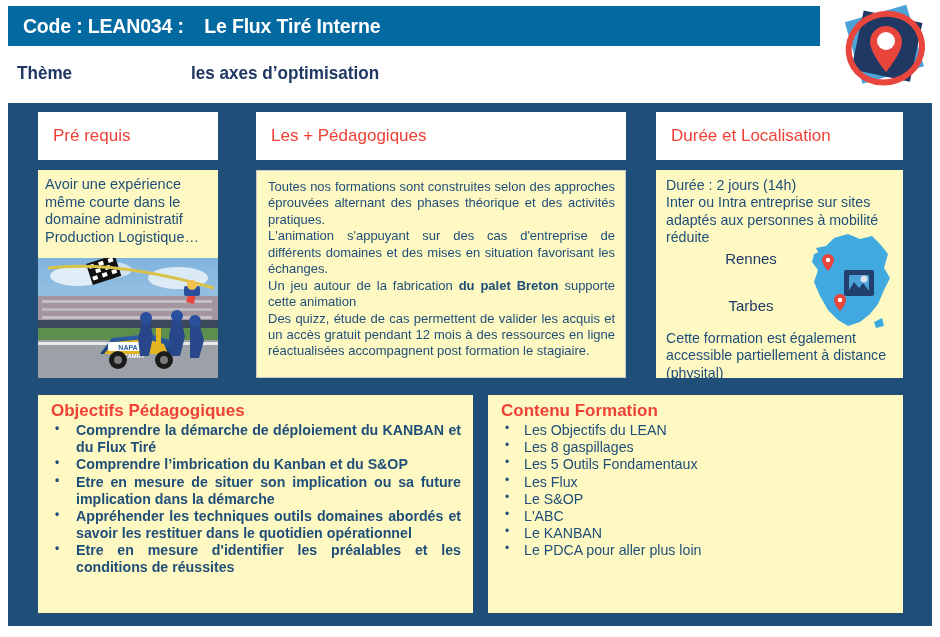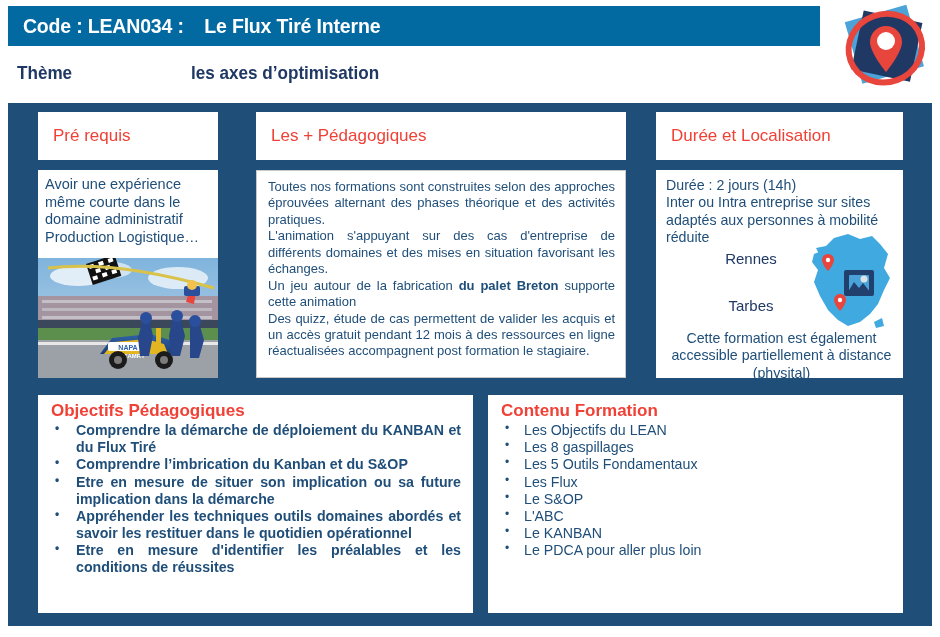--- a/index.html
+++ b/index.html
@@ -40,21 +40,21 @@
   
   .logo{position:absolute;left:836px;top:2px;width:100px;height:96px;}
 
   
   .panel{
     position:absolute;left:8px;top:103px;width:924px;height:523px;
     background:#1f4e79;
   }
 
   
-  .card{background:#ffffff;position:absolute;box-sizing:border-box;}
+  .card{background:#fef9c3;position:absolute;box-sizing:border-box;}
   .card-head{
     background:#ffffff;position:absolute;box-sizing:border-box;
     display:flex;align-items:center;
   }
   .card-head span{
     color:#ef4136;font-size:17px;padding-left:15px;white-space:nowrap;
   }
 
   
   .c1-head{left:30px;top:9px;width:180px;height:48px;}
@@ -85,21 +85,21 @@
   }
   .cities{position:absolute;left:0;top:80px;width:160px;}
   .city{
     color:#1f3864;font-size:15px;font-weight:normal;
     text-align:center;padding-left:30px;
   }
   .city.first{margin-bottom:30px;}
   .france{position:absolute;left:148px;top:60px;width:92px;height:104px;}
   .c3-foot{
     position:absolute;left:0;top:160px;padding:0 6px 0 10px;
-    color:#1f4e79;font-size:14.2px;line-height:1.22;text-align:center;
+    color:#1f4e79;font-size:14.2px;line-height:1.22;
   }
 
   
   .b-left{left:30px;top:292px;width:435px;height:218px;}
   .b-right{left:480px;top:292px;width:415px;height:218px;}
   .b-title{
     color:#ef4136;font-size:17px;font-weight:bold;
     padding:6px 0 1px 13px;
   }
   ul.bul{margin:0;padding:0;list-style:none;}

